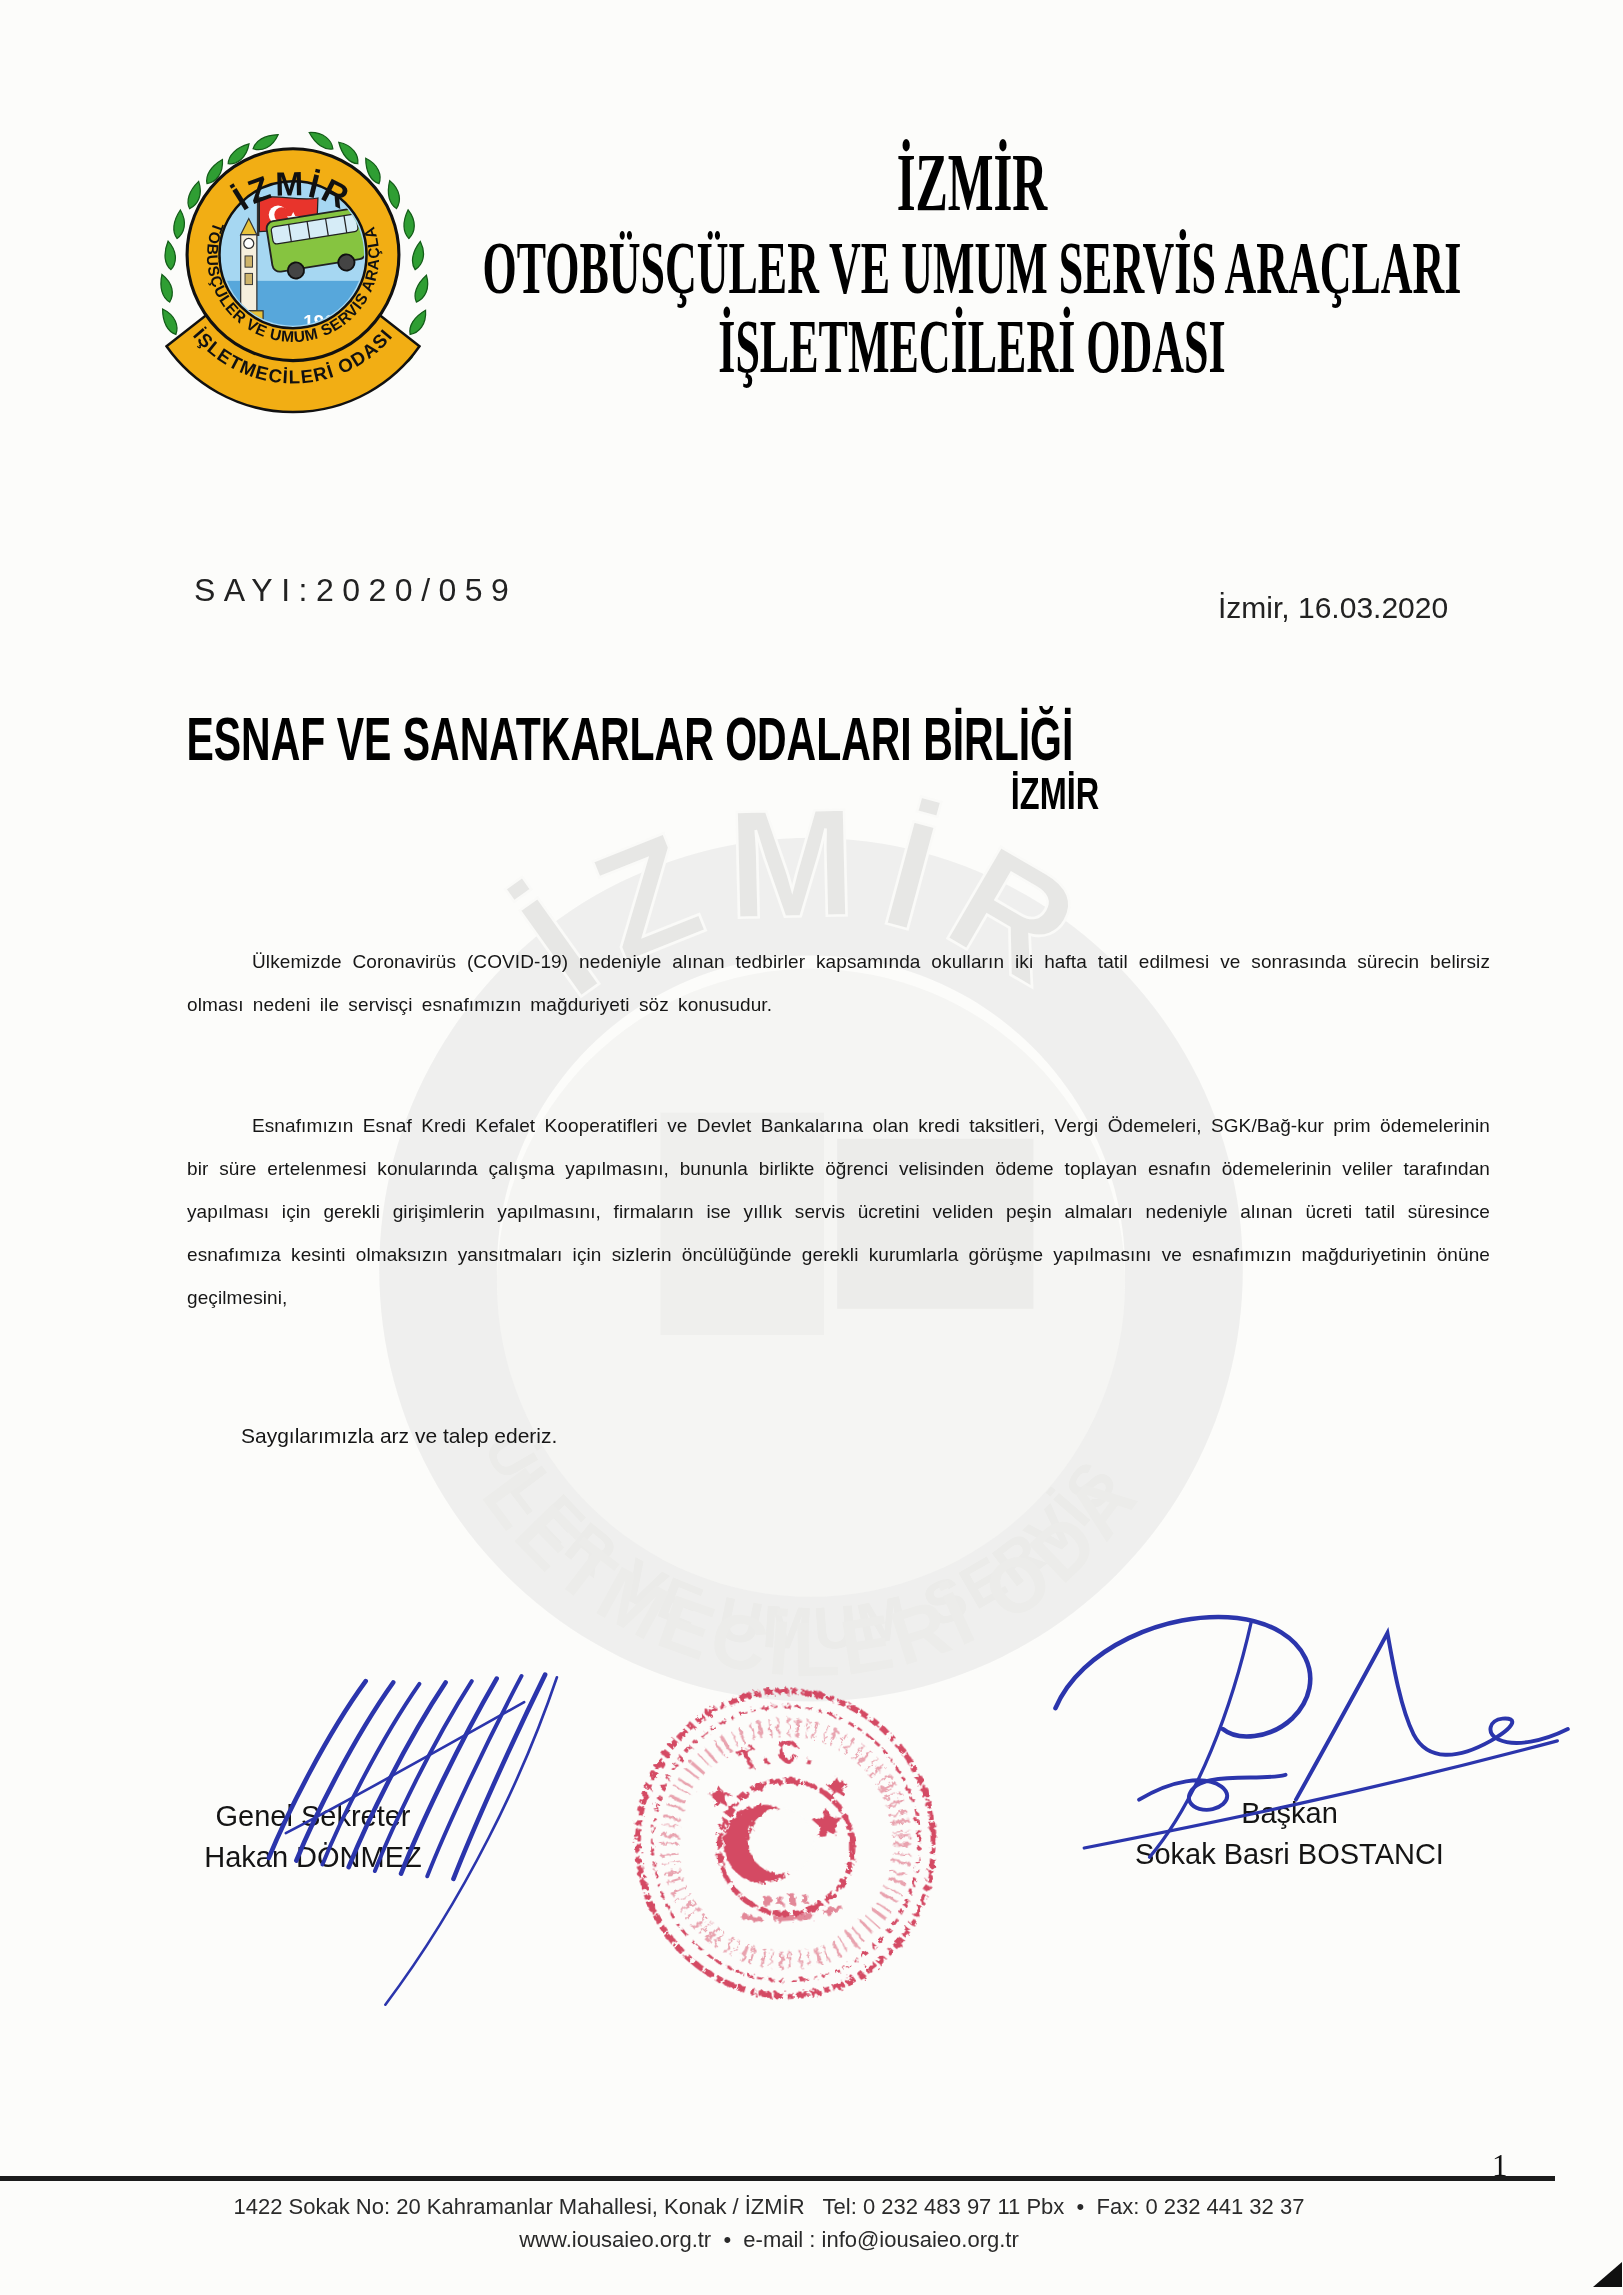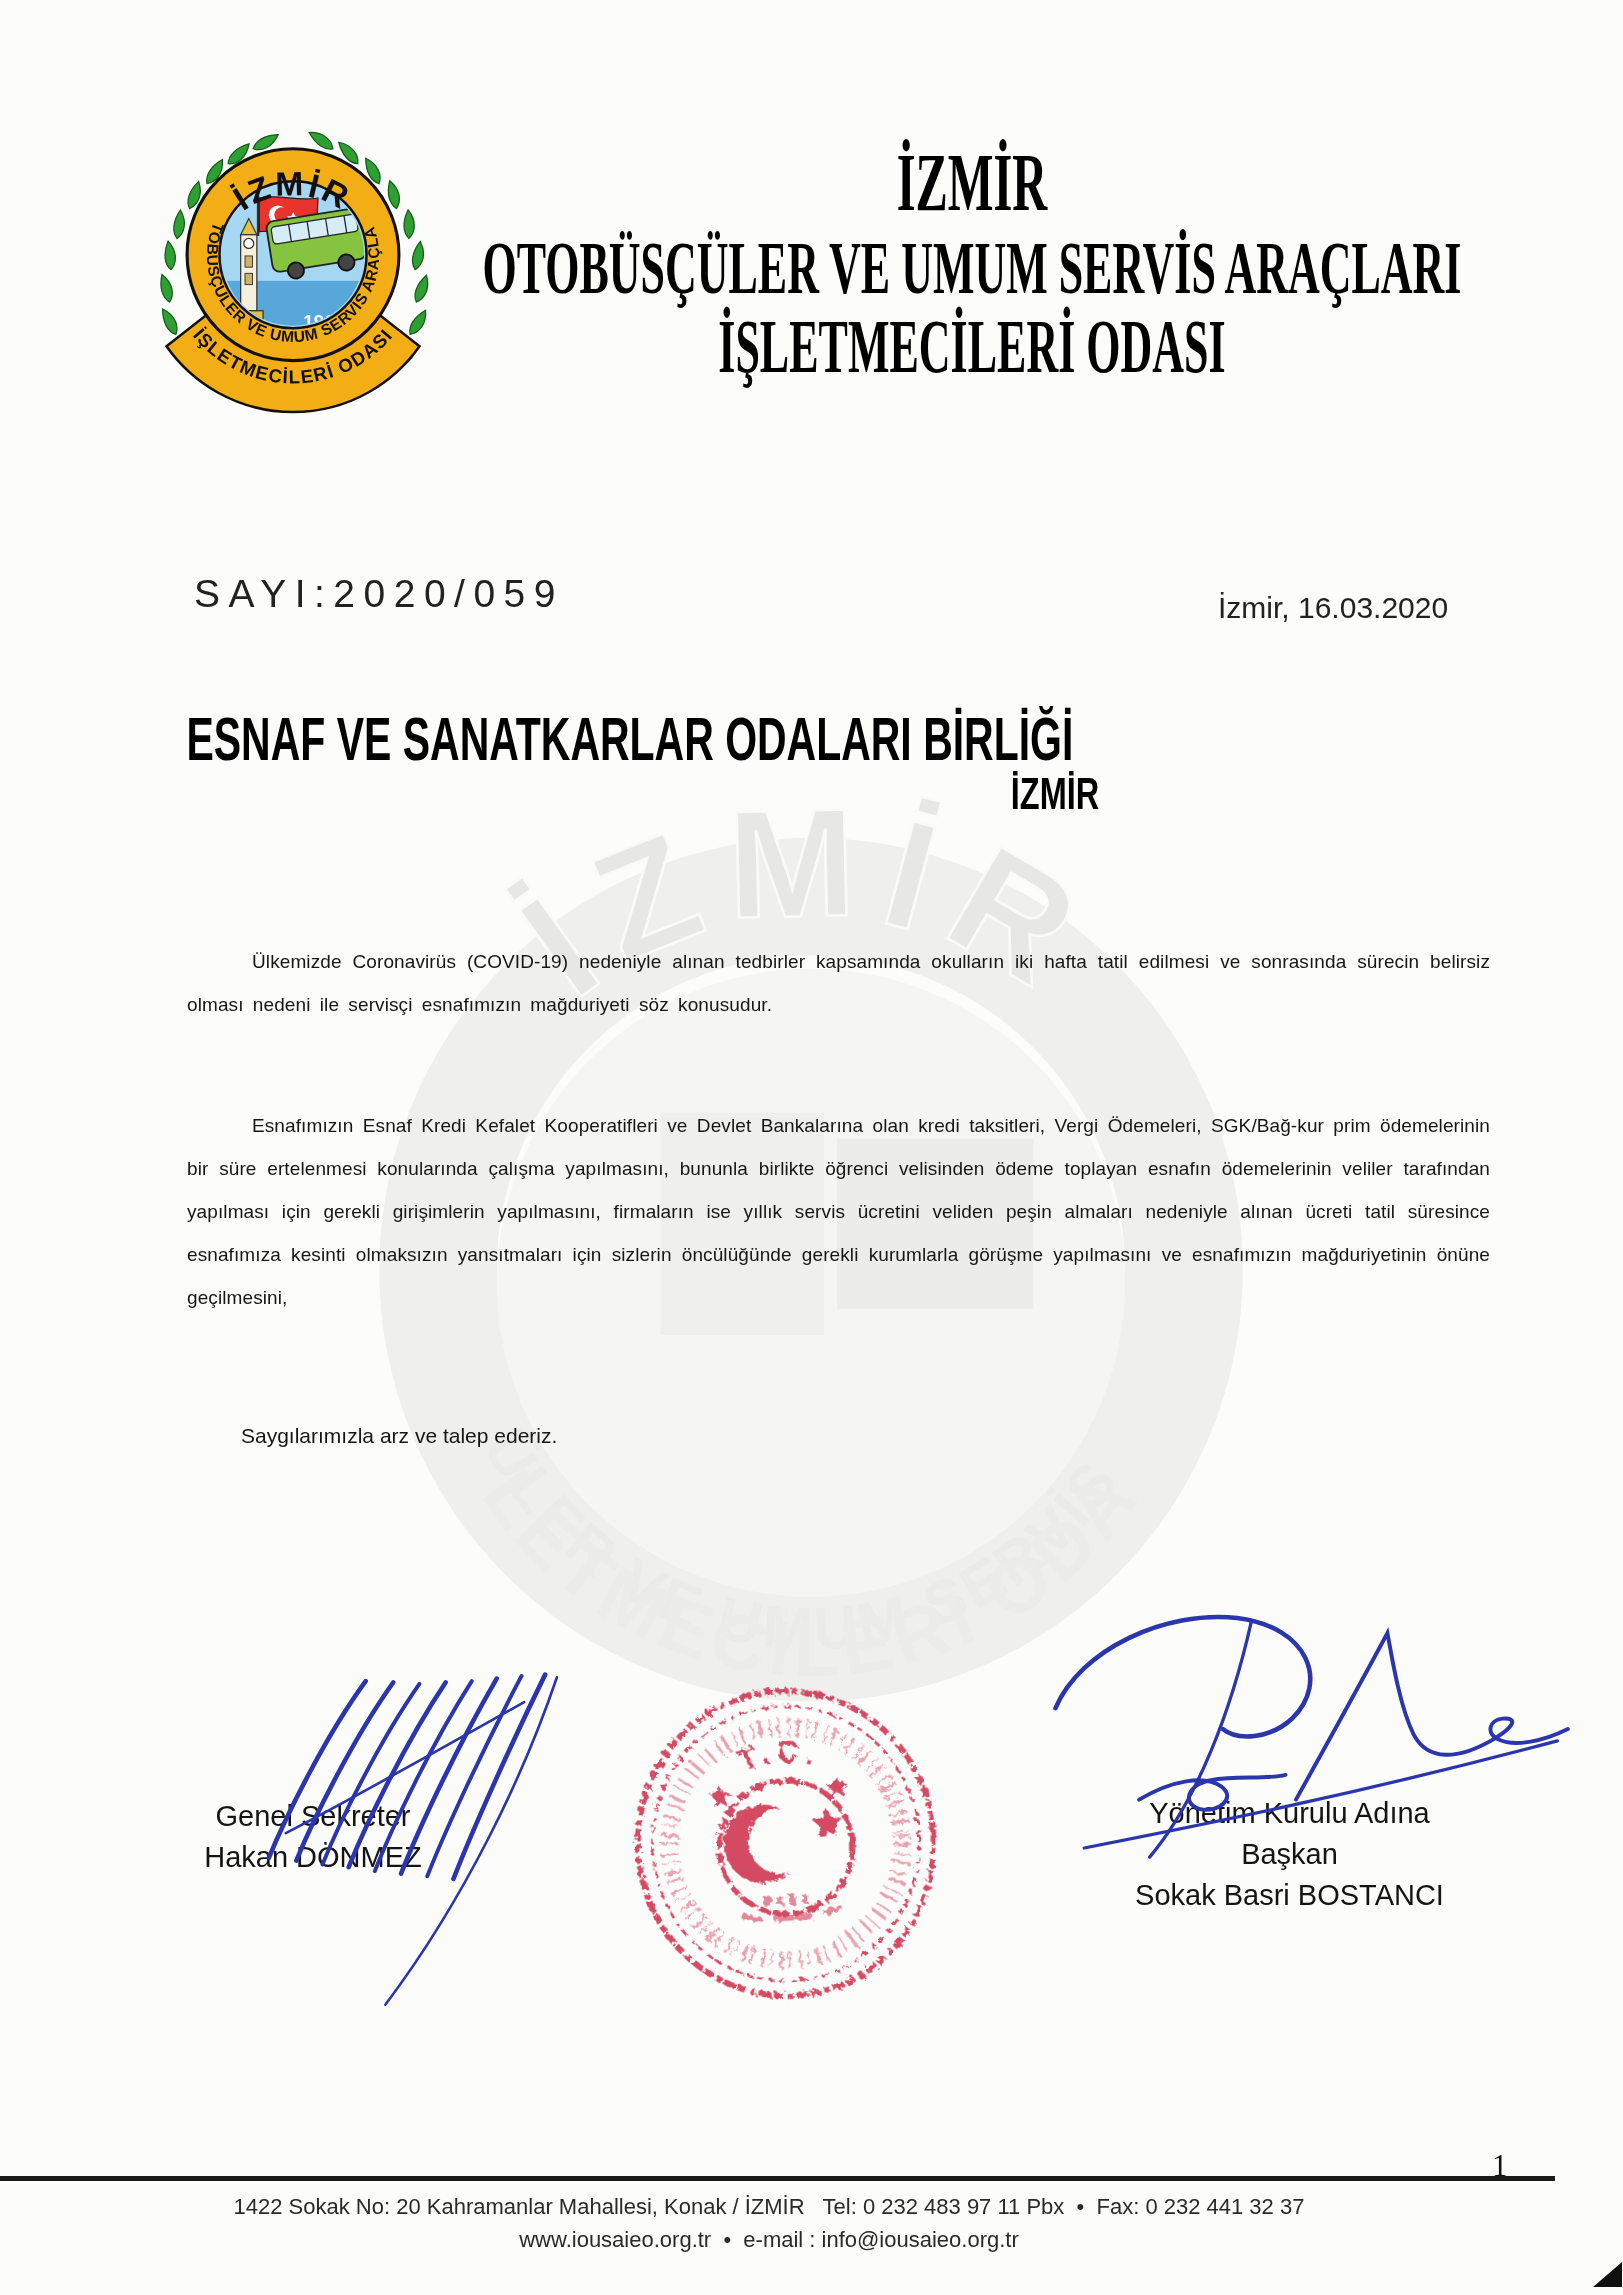--- a/index.html
+++ b/index.html
@@ -2,21 +2,21 @@
 <html lang="tr" style="font-size:10.5px"><head>
 <meta charset="utf-8">
 <style>
   html,body{margin:0;padding:0;background:#9a9a9a;}
   #page{
     position:relative;width:1623px;height:2295px;background:#fcfcfa;
     overflow:hidden;font-family:"Liberation Sans",sans-serif;color:#1b1b1b;
   }
   .abs{position:absolute;}
   
-  .sayi{left:194px;top:572px;font-size:39px;font-weight:400;letter-spacing:8.5px;color:#222;}
+  .sayi{left:194px;top:572px;font-size:32px;font-weight:400;letter-spacing:8.5px;color:#222;}
   .date{left:1218px;top:575px;font-size:30px;color:#222;margin-top:16px;}
   
   .para{
     left:187px;width:1303px;font-size:19px;line-height:43px;
     text-align:justify;text-indent:65px;word-spacing:3.9px;letter-spacing:0.1px;color:#161616;
   }
   #para1{top:940px;}
   #para2{top:1104px;}
   .closing{left:187px;top:1424px;font-size:21px;padding-left:54px;color:#161616;}
   
@@ -215,21 +215,20 @@
   <svg class="abs z4" style="left:1021px;top:1584px;" width="563" height="281" viewBox="0 0 860 430">
     <g stroke="#2b35ac" fill="none" stroke-linecap="round">
       <path d="M52,190 C90,100 220,40 330,52 C440,66 470,150 415,205 C380,238 330,240 308,222" stroke-width="7"></path>
       <path d="M352,56 C322,190 270,330 196,418" stroke-width="5"></path>
       <path d="M180,330 C230,300 280,292 306,310 C330,328 300,352 272,344 C246,336 252,308 290,300 C330,292 372,300 404,292" stroke-width="6"></path>
       <path d="M420,330 C470,240 520,150 560,75 C568,120 580,190 600,230 C622,272 668,268 718,240 C756,218 760,204 736,206 C716,208 710,228 730,238 C756,250 800,240 836,222" stroke-width="6"></path>
       <path d="M96,404 C280,368 520,320 820,240" stroke-width="5"></path>
     </g>
   </svg>
   <div id="sig-right-labels" class="abs z2 sigblock">
-    <div>Yönetim Kurulu Adına</div>
     <div>Başkan</div>
     <div>Sokak Basri BOSTANCI</div>
   </div>
 
   <div class="abs z2 page-number">1</div>
   <div class="abs z2 footer-rule"></div>
   <div id="footer1" class="abs z2 footer-line">1422 Sokak No: 20 Kahramanlar Mahallesi, Konak / İZMİR   Tel: 0 232 483 97 11 Pbx  •  Fax: 0 232 441 32 37</div>
   <div id="footer2" class="abs z2 footer-line">www.iousaieo.org.tr  •  e-mail : info@iousaieo.org.tr</div>
   <div class="abs z2 corner-mark"></div>
 

